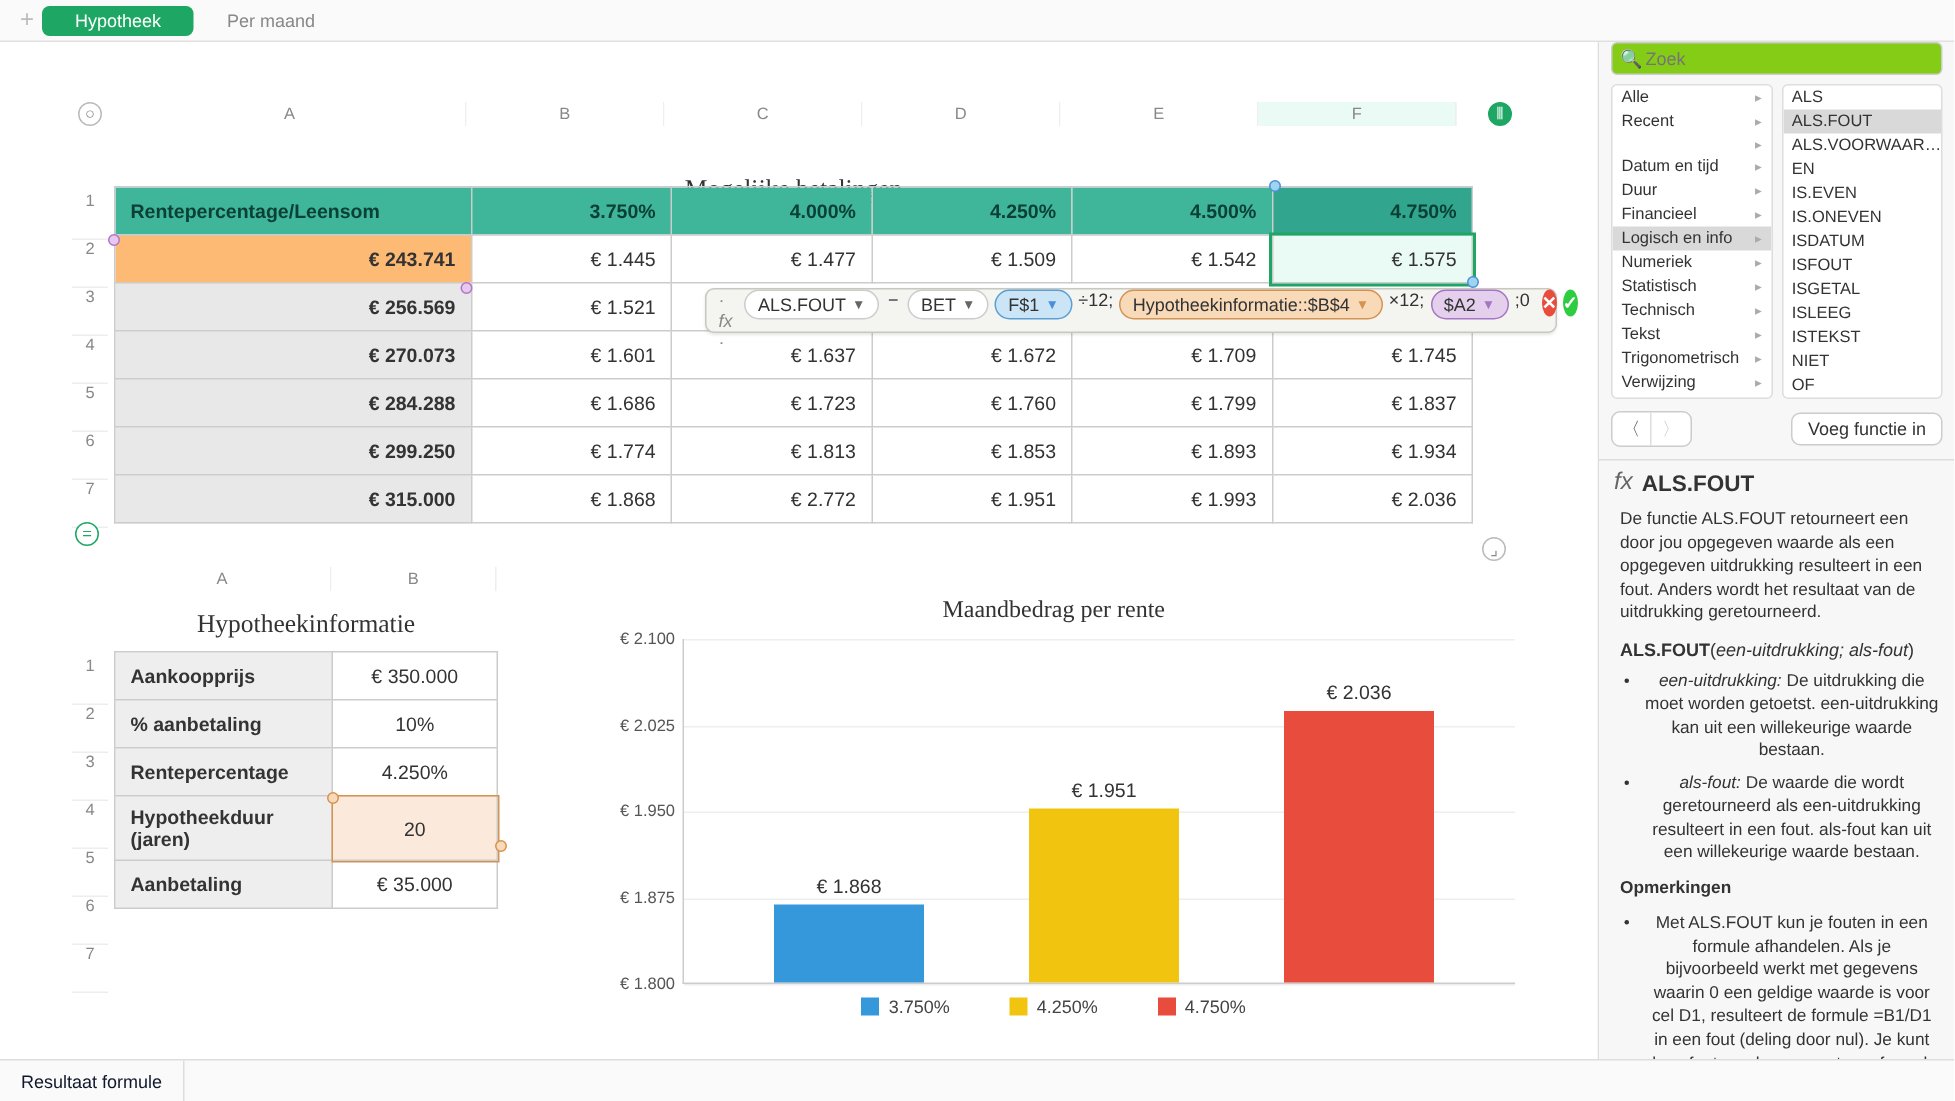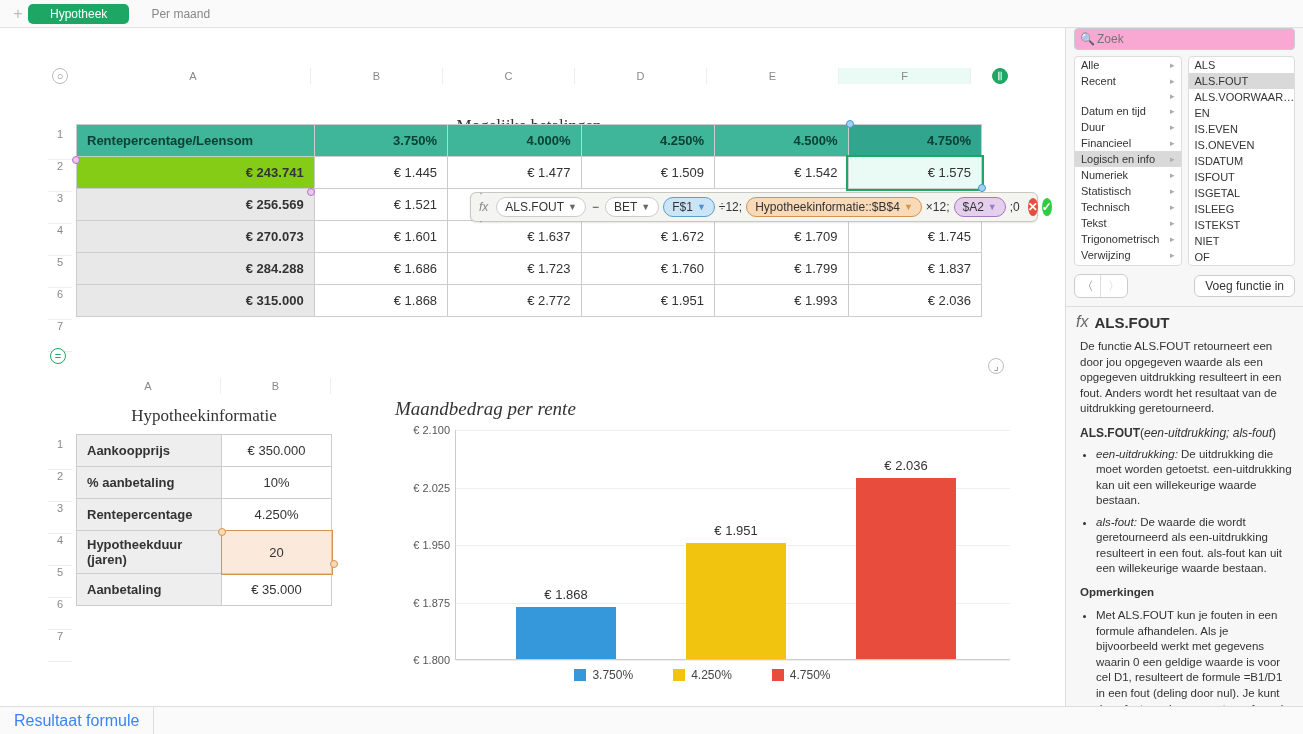--- a/index.html
+++ b/index.html
@@ -64,21 +64,21 @@
   .sidebar-search {
     margin: 0 8px 6px 8px;
     position: relative;
   }
   .sidebar-search input {
     width: 100%;
     padding: 3px 6px 3px 22px;
     border: 1px solid #ccc;
     border-radius: 4px;
     font-size: 12px;
-    background: #f9a8d4;
+    background: #84cc16;
   }
   .sidebar-search .sicon {
     position: absolute; left: 6px; top: 4px; color: #999; font-size: 12px;
   }
   .func-lists {
     display: flex;
     padding: 0 8px;
     gap: 6px;
   }
   .func-col {
@@ -125,21 +125,21 @@
   .fx-hdr .name { font-weight: 700; font-size: 15px; }
   .fx-body {
     padding: 4px 10px 10px 14px;
     font-size: 11.5px;
     color: #333;
     overflow: auto;
     flex: 1;
   }
   .fx-body p { margin-bottom: 8px; line-height: 1.35; }
   .fx-body .sig { font-size: 12px; margin-bottom: 6px; }
-  .fx-body ul { padding-left: 16px; margin-bottom: 8px; }
+  .fx-body ul { padding-left: 16px; margin-bottom: 8px; text-align: center; }
   .fx-body li { margin-bottom: 6px; line-height: 1.35; }
   .fx-body em { font-style: italic; }
   .fx-body strong { font-weight: 600; }
 
   
   .col-headers {
     position: absolute;
     display: flex;
     font-size: 11px;
     color: #888;
@@ -187,21 +187,21 @@
     color: #0a4035;
     font-weight: 600;
   }
   .tbl1 th:first-child { text-align: left; }
   .tbl1 .rowhdr {
     background: #e8e8e8;
     font-weight: 600;
     text-align: right;
   }
   .tbl1 tr:nth-child(2) .rowhdr {
-    background: #84cc16;
+    background: #fdba74;
   }
   .tbl1 tr:nth-child(2) td {
     background: #fff;
   }
   .tbl1 .sel-col {
     background: #eafaf4 !important;
   }
   .tbl1 th.sel-col {
     background: #31a58d !important;
   }
@@ -210,21 +210,21 @@
   .formula-bar {
     position: absolute;
     left: 470px;
     top: 164px;
     width: 568px;
     height: 30px;
     background: #f4f4f0;
     border: 1px solid #c8c8c0;
     border-radius: 6px;
     display: flex;
-    align-items: center;
+    align-items: flex-start;
     padding: 0 4px;
     gap: 4px;
     font-size: 12px;
     box-shadow: 0 1px 2px rgba(0,0,0,.1);
   }
   .formula-bar .fxlabel {
     font-style: italic; color: #888; padding: 0 4px;
   }
   .pill {
     display: inline-flex; align-items: center;
@@ -278,24 +278,23 @@
   
   .chart-wrap {
     position: absolute;
     left: 395px;
     top: 370px;
     width: 615px;
     height: 290px;
   }
   .chart-title {
     font-family: Georgia, serif;
-    font-size: 19px;
-    text-align: left;
+    font-size: 16px;
+    text-align: center;
     margin-bottom: 10px;
-    font-style: italic;
   }
   .chart-plot {
     position: relative;
     height: 230px;
     margin-left: 60px;
     border-left: 1px solid #ccc;
     border-bottom: 1px solid #ccc;
   }
   .grid-line {
     position: absolute; left: 0; right: 0; border-top: 1px solid #eee;
@@ -314,22 +313,22 @@
   }
   .legend span { display: flex; align-items: center; gap: 6px; }
   .swatch { display: inline-block; width: 12px; height: 12px; }
 
   
   .statusbar {
     height: 28px;
     border-top: 1px solid #ddd;
     display: flex;
     align-items: center;
-    font-size: 16px;
-    color: #3b82f6;
+    font-size: 12px;
+    color: #0f172a;
     background: #fafafa;
   }
   .statusbar .cell {
     padding: 0 14px;
     border-right: 1px solid #ddd;
     height: 100%;
     display: flex; align-items: center;
   }
 
   
@@ -410,20 +409,28 @@
         <td>€ 1.709</td>
         <td>€ 1.745</td>
       </tr>
       <tr>
         <td class="rowhdr">€ 284.288</td>
         <td>€ 1.686</td>
         <td>€ 1.723</td>
         <td>€ 1.760</td>
         <td>€ 1.799</td>
         <td>€ 1.837</td>
+      </tr>
+      <tr>
+        <td class="rowhdr">€ 299.250</td>
+        <td>€ 1.774</td>
+        <td>€ 1.813</td>
+        <td>€ 1.853</td>
+        <td>€ 1.893</td>
+        <td>€ 1.934</td>
       </tr>
       <tr>
         <td class="rowhdr">€ 315.000</td>
         <td>€ 1.868</td>
         <td>€ 2.772</td>
         <td>€ 1.951</td>
         <td>€ 1.993</td>
         <td>€ 2.036</td>
       </tr>
     </tbody>

